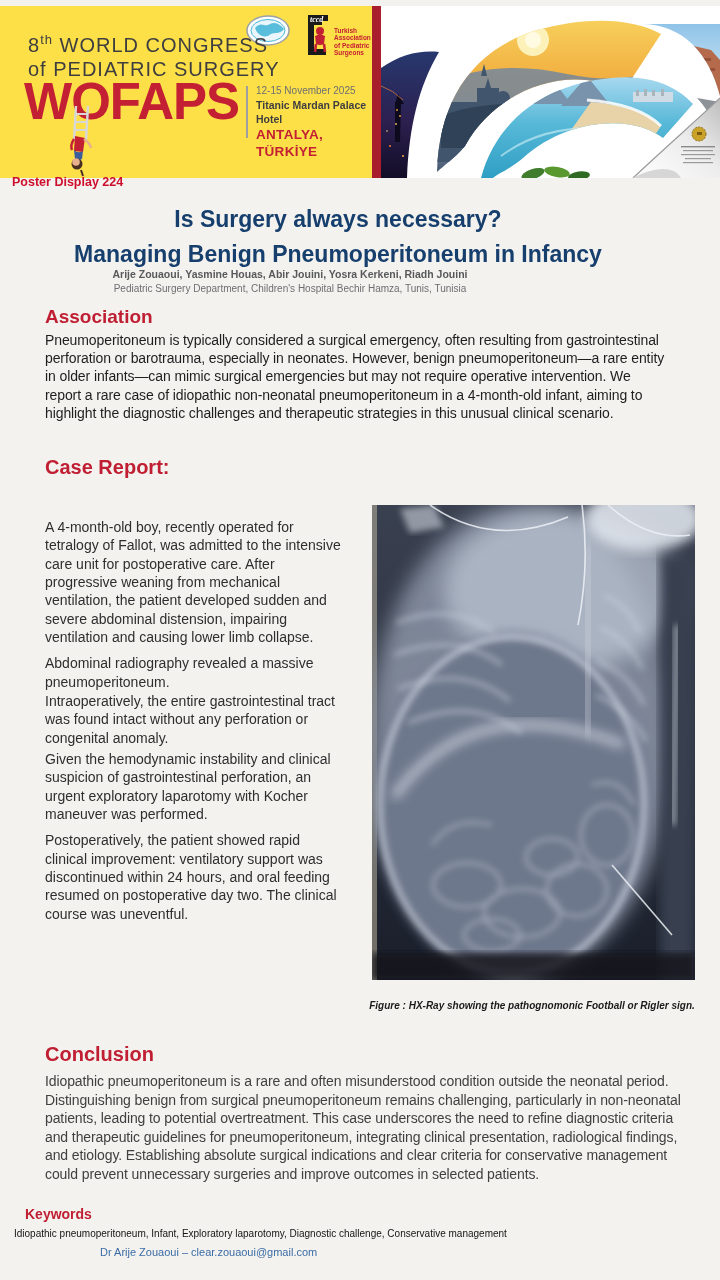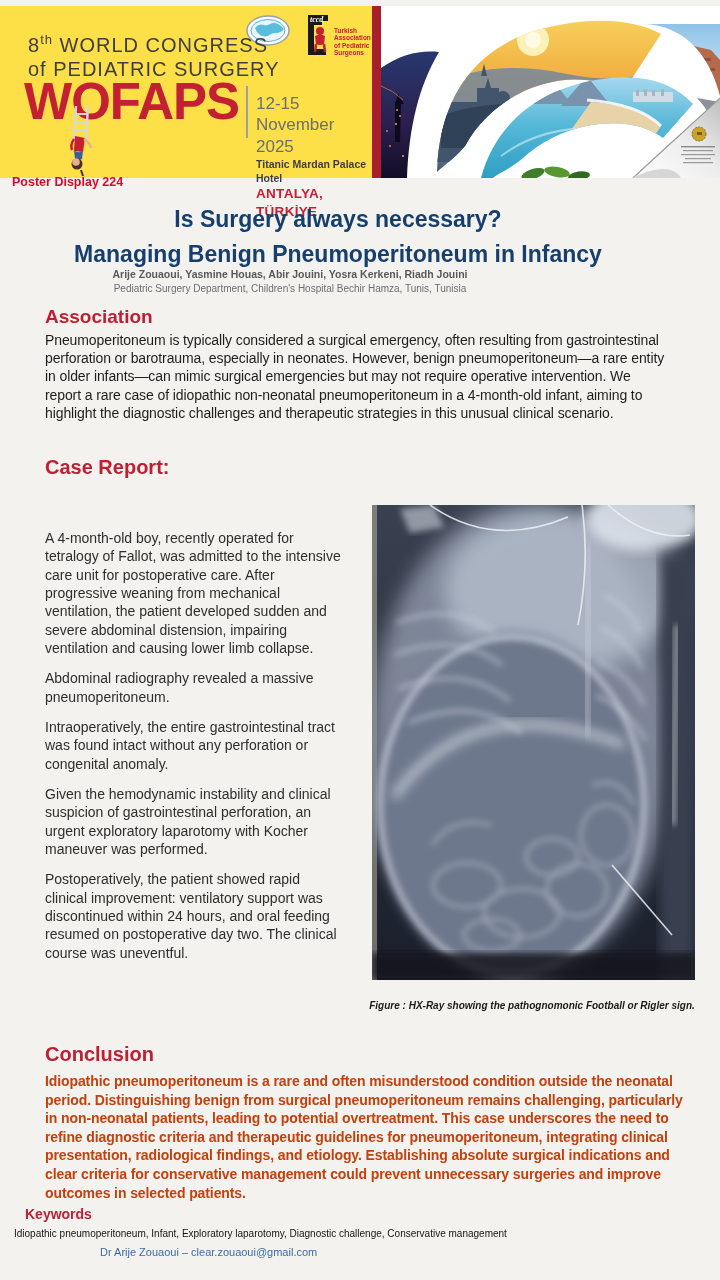--- a/index.html
+++ b/index.html
@@ -11,44 +11,44 @@
   .logos-globe{position:absolute;left:246px;top:9px;width:44px;height:31px;}
   .taps-logo{position:absolute;left:305px;top:7px;width:72px;height:46px;display:flex;gap:3px;}
   .taps-glyph{width:26px;height:44px;position:relative;}
   .taps-name{font-size:6.5px;line-height:1.15;color:#c42033;font-weight:700;width:40px;padding-top:14px;}
   .congress{position:absolute;left:28px;top:26px;color:#3e3e40;font-size:20px;line-height:1.22;letter-spacing:1px;font-weight:400;}
   .congress sup{font-size:13px;}
   .wofaps{position:absolute;left:24px;top:70px;color:#c42033;font-size:51px;font-weight:800;letter-spacing:-1px;line-height:1;}
   .kid-svg{position:absolute;left:62px;top:100px;}
   .hdr-divider{position:absolute;left:246px;top:80px;width:2px;height:52px;background:#9d9fa2;}
   .date-block{position:absolute;left:256px;top:79px;width:116px;}
-  .date-line{color:#6d6e71;font-size:17px;line-height:1.25;margin-top:8px;}
+  .date-line{color:#6d6e71;font-size:10px;line-height:1.25;}
   .venue-line{color:#3e3e40;font-size:10.5px;font-weight:700;line-height:1.35;}
   .city-line{color:#c42033;font-size:13.5px;font-weight:700;line-height:1.3;letter-spacing:.3px;}
   .red-bar{position:absolute;left:372px;top:0;width:9px;height:172px;background:#a81e2c;}
   .collage{position:absolute;left:381px;top:0;width:339px;height:172px;background:#fff;}
 
   
   .poster-label{position:absolute;left:12px;top:175px;color:#ce0e2d;font-size:12.5px;font-weight:700;}
   .title{position:absolute;left:0;top:202px;width:676px;text-align:center;color:#163f6d;font-size:23px;font-weight:700;line-height:1.5;}
   .byline{position:absolute;left:0;top:268px;width:580px;text-align:center;}
   .authors{color:#58595b;font-size:10.5px;font-weight:700;line-height:1.3;}
   .affiliation{color:#6d6e71;font-size:10px;line-height:1.3;}
   .sec-head{position:absolute;color:#c01e32;font-weight:700;}
   .intro-head{left:45px;top:306px;font-size:19px;}
   .intro-body{position:absolute;left:45px;top:331px;width:620px;color:#1e1e1e;font-size:14px;line-height:1.3;letter-spacing:-0.1px;}
   .case-head{left:45px;top:456px;font-size:20px;}
   .case-col{position:absolute;left:45px;top:517px;width:296px;color:#2e2e2e;font-size:14px;line-height:1.31;}
-  .cr-p{margin:12px 0 8px 0;}
+  .cr-p{margin:1px 0 8px 0;}
   .cr-p.tight{margin-bottom:0;}
   .cr-p.semi{margin-bottom:3px;}
   .xray{position:absolute;left:372px;top:505px;width:323px;height:475px;}
   .fig-caption{position:absolute;left:356px;top:1000px;width:352px;text-align:center;color:#1a1a1a;font-size:10px;font-weight:700;font-style:italic;}
   .concl-head{left:45px;top:1043px;font-size:20px;}
-  .concl-body{position:absolute;left:45px;top:1072px;width:650px;color:#c2410c;font-size:14px;line-height:1.33;letter-spacing:-0.1px;font-weight:bold;}
+  .concl-body{position:absolute;left:45px;top:1072px;width:650px;color:#404040;font-size:14px;line-height:1.33;letter-spacing:-0.1px;}
   .kw-head{left:25px;top:1206px;font-size:14px;}
   .kw-body{position:absolute;left:14px;top:1228px;width:660px;color:#141414;font-size:10px;}
   .contact{position:absolute;left:100px;top:1246px;color:#3a6ca6;font-size:11px;}
 </style>
 </head>
 <body>
 
 <div class="page">
 
   <header class="hdr">

